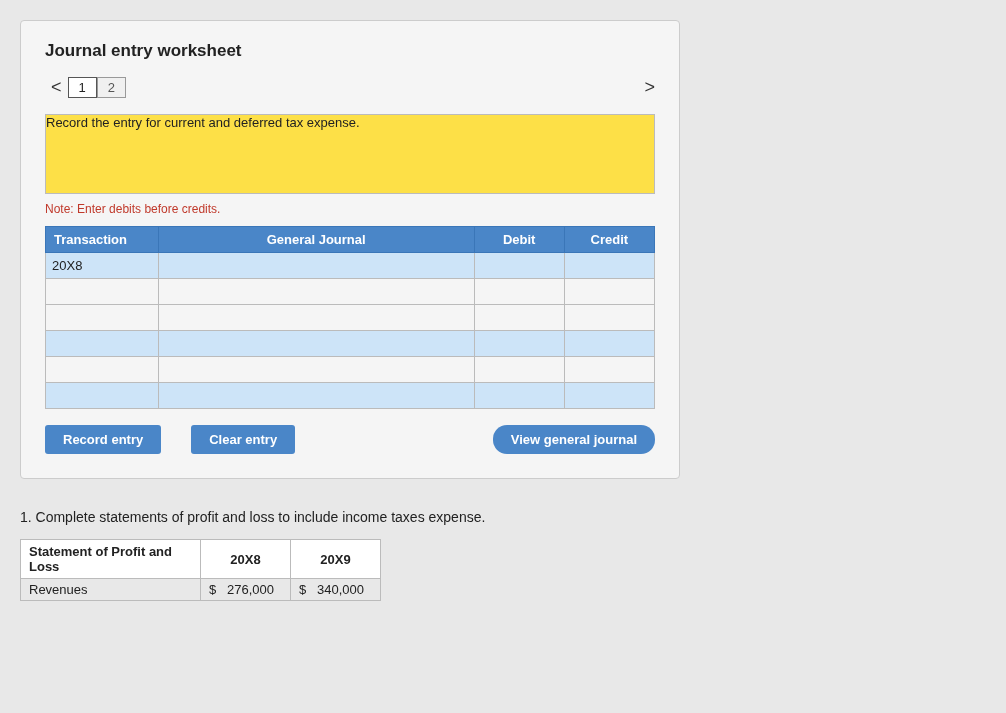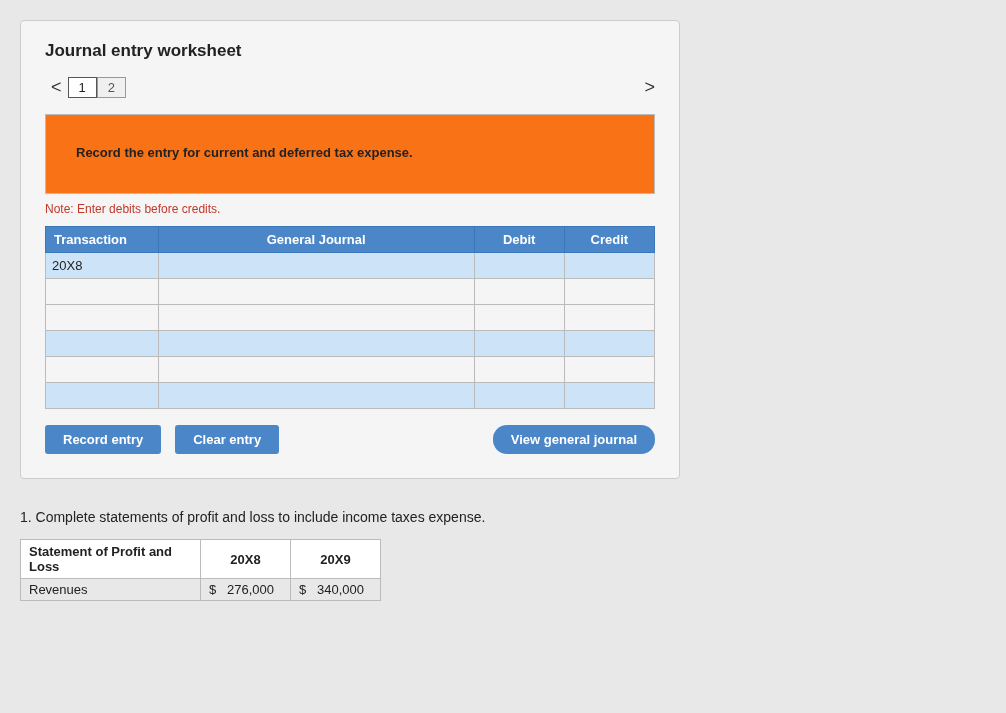--- a/index.html
+++ b/index.html
@@ -57,26 +57,25 @@
       color: #555;
     }
     .nav-arrow-right {
       margin-left: auto;
       font-size: 18px;
       color: #333;
       cursor: pointer;
     }
     .instruction-box {
       border: 1px solid #bbb;
-      background: #f97316;
-      padding: 30px;
+      background: #fde047;
+      padding: 0;
       min-height: 80px;
       margin-bottom: 8px;
       font-size: 13px;
-      font-weight: bold;
     }
     .note-text {
       color: #c0392b;
       font-size: 12px;
       margin-bottom: 10px;
     }
     .journal-table {
       width: 100%;
       border-collapse: collapse;
       margin-bottom: 16px;
@@ -122,21 +121,21 @@
     }
     .journal-table tr.highlighted td {
       background: #cde4f8;
     }
     .journal-table tr.highlighted td input {
       background: #cde4f8;
     }
     .button-row {
       display: flex;
       align-items: center;
-      gap: 0;
+      gap: 16px;
     }
     .btn {
       padding: 7px 18px;
       font-size: 13px;
       font-weight: bold;
       color: white;
       background: #4a86c8;
       border: none;
       border-radius: 3px;
       cursor: pointer;

